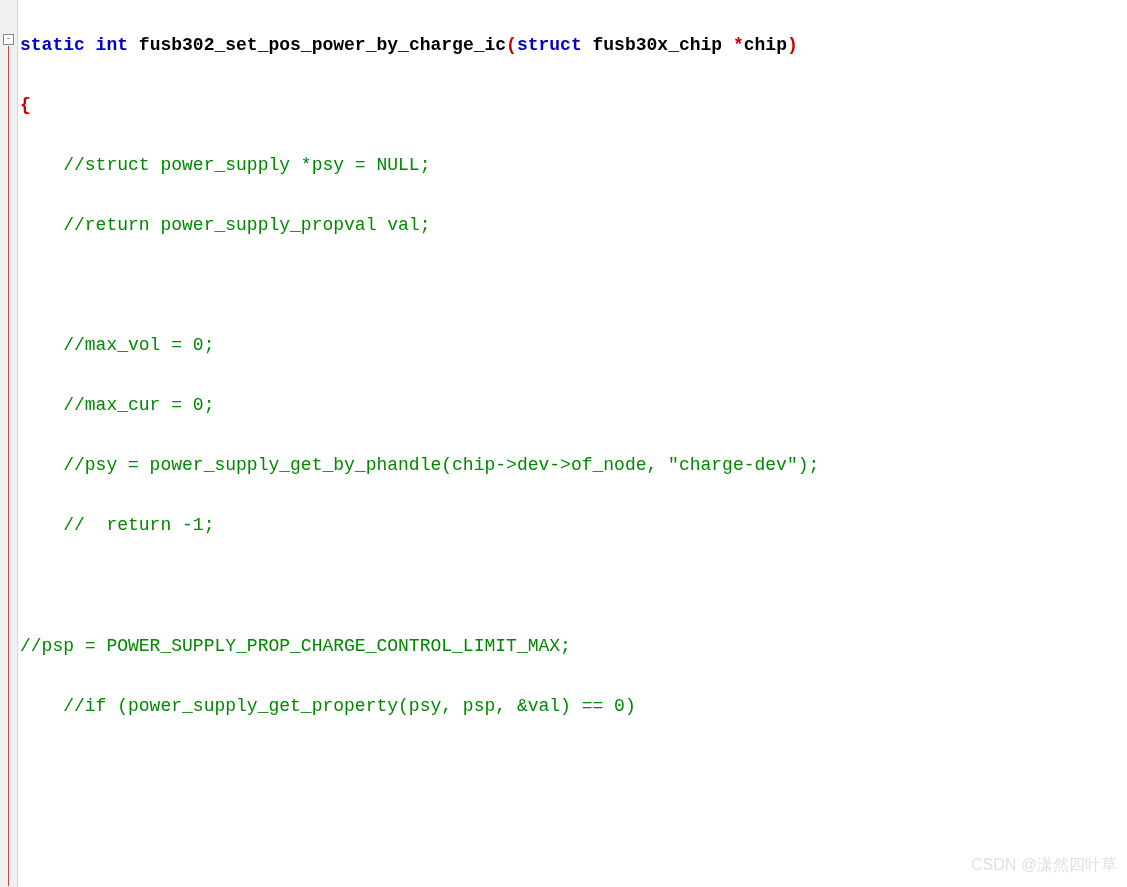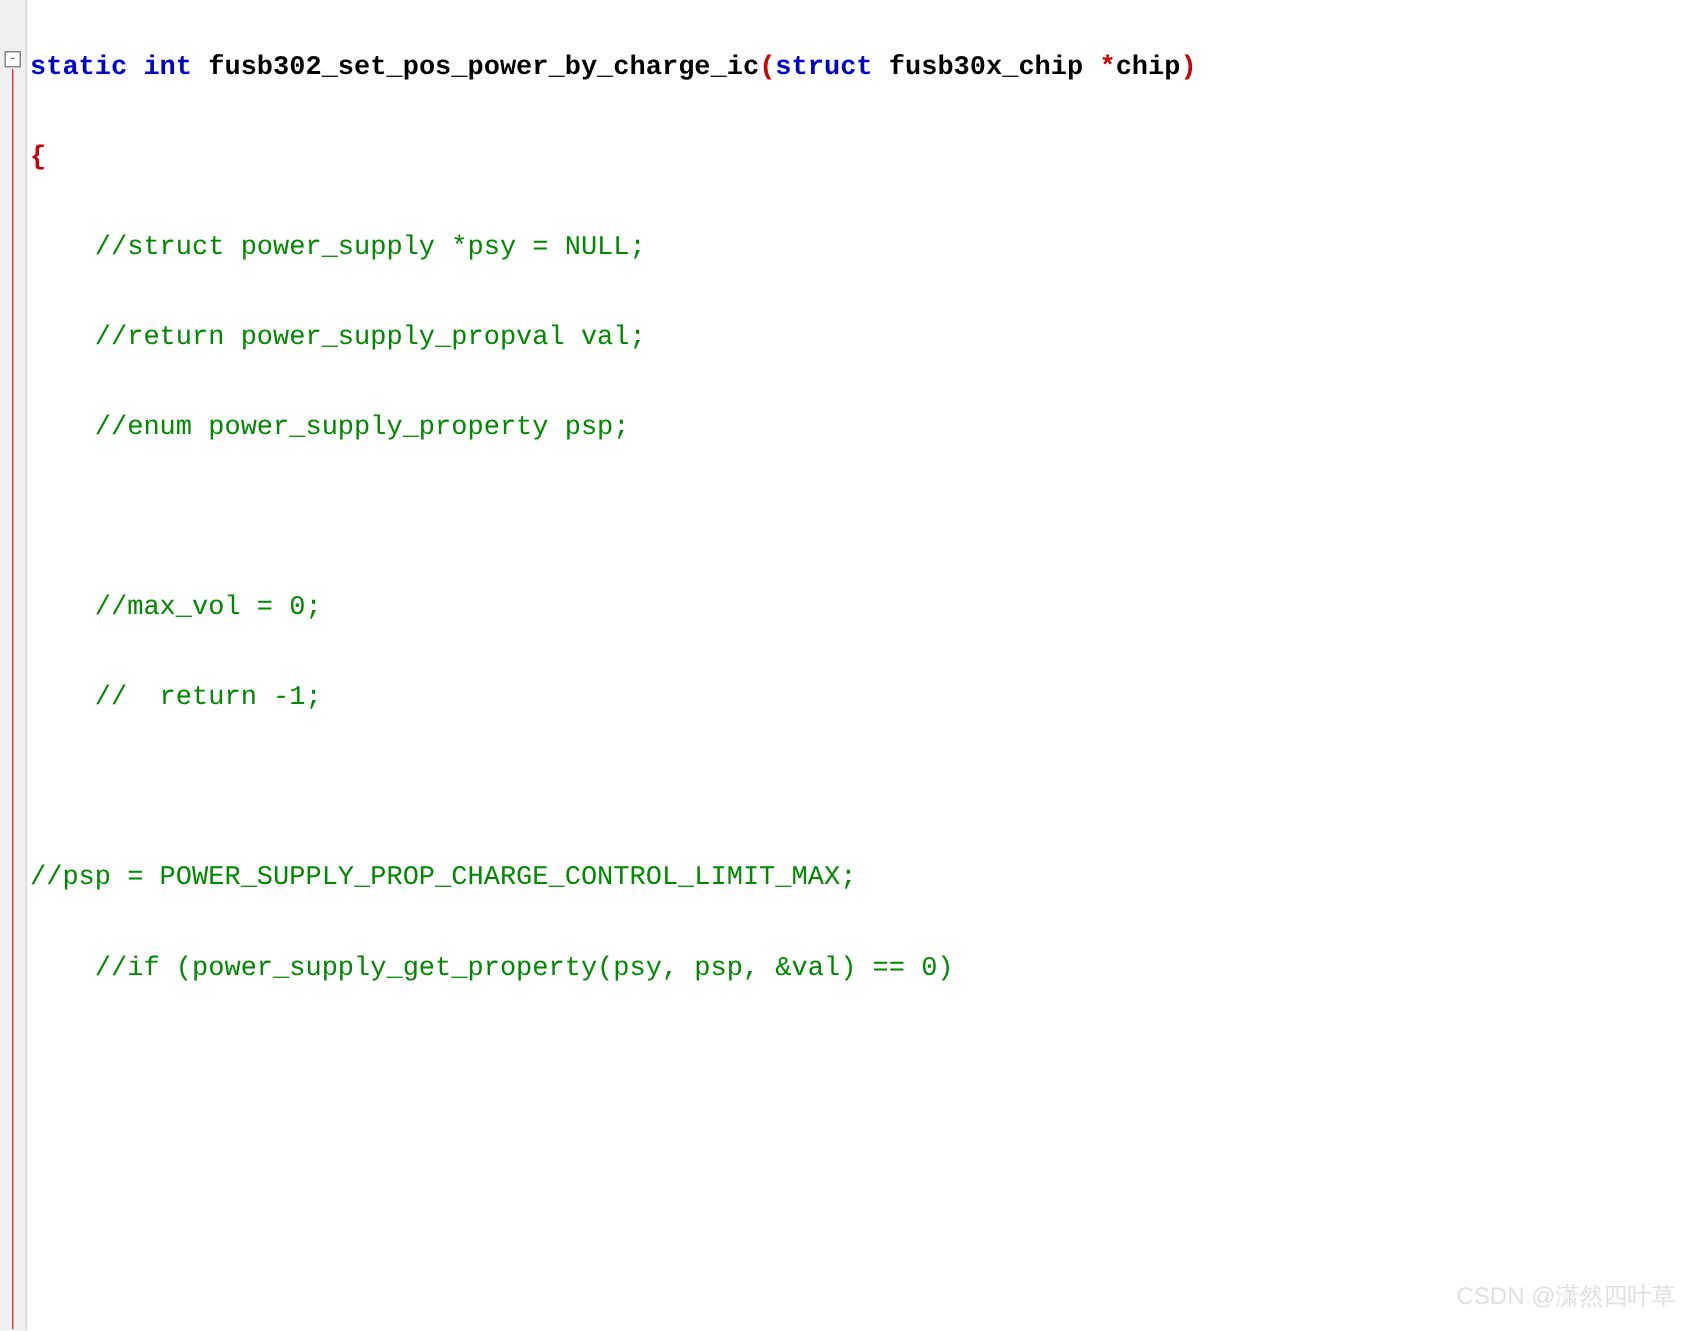--- a/index.html
+++ b/index.html
@@ -72,23 +72,24 @@
 <div class="gutter">
   <div class="fold">-</div>
   <div class="vline"></div>
 </div>
 
 <div class="code">
 <span class="line"><span class="kw">static</span><span class="kw"> int</span><span class="id"> fusb302_set_pos_power_by_charge_ic</span><span class="op">(</span><span class="kw">struct</span><span class="id"> fusb30x_chip </span><span class="op">*</span><span class="id">chip</span><span class="op">)</span></span>
 <span class="line"><span class="op">{</span></span>
 <span class="line"><span class="cmt">    //struct power_supply *psy = NULL;</span></span>
 <span class="line"><span class="cmt">    //return power_supply_propval val;</span></span>
-<span class="line"><span class="cmt">    //enum power_supply_property psp;</span></span>
 <span class="line"></span>
 <span class="line"><span class="cmt">    //max_vol = 0;</span></span>
+<span class="line"><span class="cmt">    //max_cur = 0;</span></span>
+<span class="line"><span class="cmt">    //psy = power_supply_get_by_phandle(chip-&gt;dev-&gt;of_node, "charge-dev");</span></span>
 <span class="line"><span class="cmt">    //  return -1;</span></span>
 <span class="line"></span>
 <span class="line"><span class="cmt">//psp = POWER_SUPPLY_PROP_CHARGE_CONTROL_LIMIT_MAX;</span></span>
 <span class="line"><span class="cmt">    //if (power_supply_get_property(psy, psp, &amp;val) == 0)</span></span>
 
 
 
 
 
 

